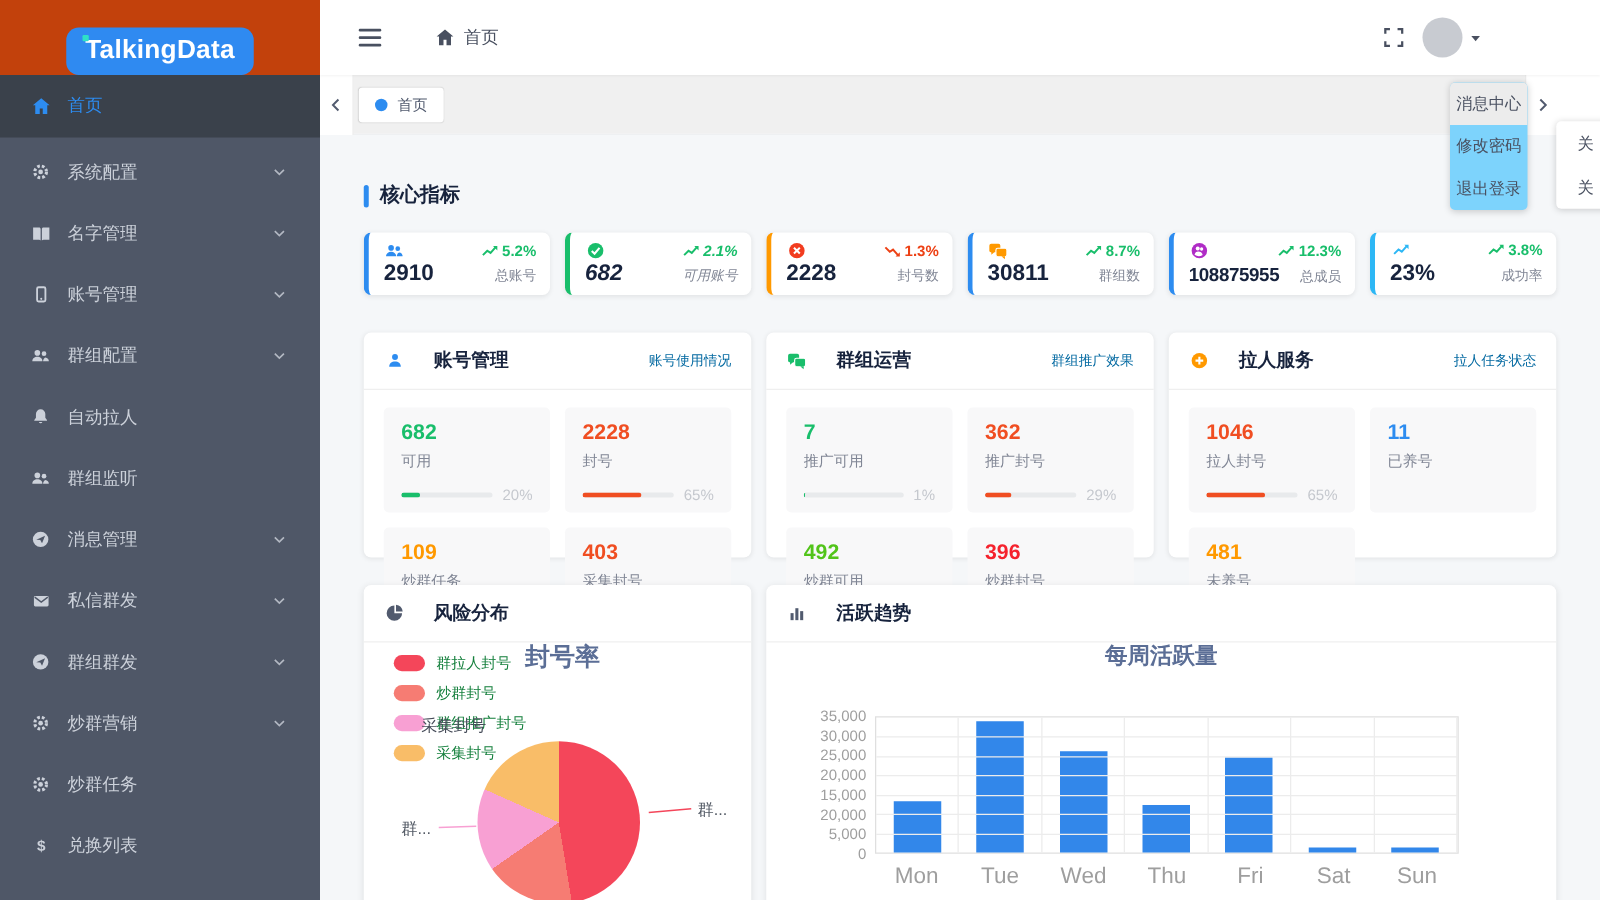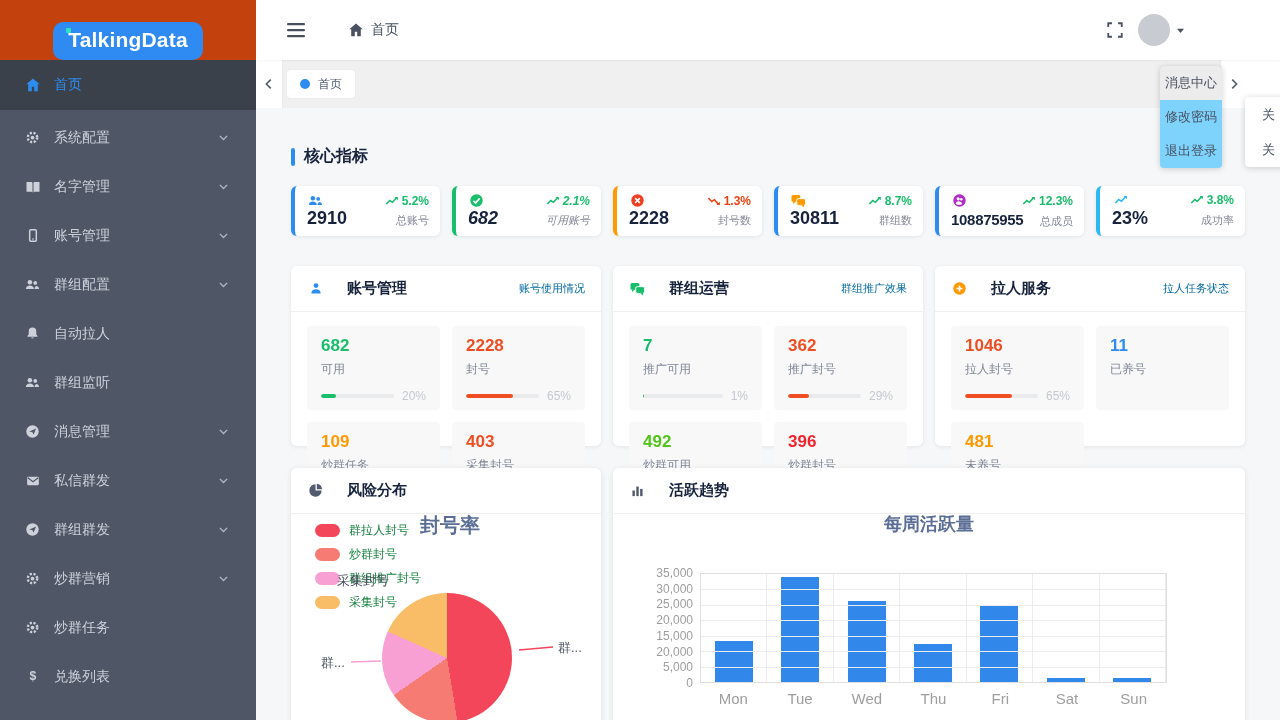--- a/index.html
+++ b/index.html
@@ -90,21 +90,21 @@
 
   .bar-title { position:absolute; top:44px; left:0; right:0; text-align:center; font-size:18px; font-weight:bold; color:#5b6e96; }
   .plot { position:absolute; left:87px; top:105px; width:467px; height:110px; border:1px solid #dfdfdf; display:flex; background:#fff; }
   .col { flex:1; position:relative; border-right:1px solid #ececec; }
   .col:last-child { border-right:none; }
   .bar { position:absolute; bottom:0; left:50%; transform:translateX(-50%); width:38px; background:#3287ea; }
   .hline { position:absolute; left:0; right:0; height:1px; background:#ececec; }
   .yticks { position:absolute; left:0; top:0; width:80px; }
   .ytick { position:absolute; right:0; width:80px; text-align:right; font-size:12px; color:#9e9e9e;padding-left:28px; }
   .xrow { position:absolute; left:87px; top:222px; width:467px; display:flex; }
-  .xlab { flex:1; text-align:center; font-size:15px; color:#9e9e9e; }
+  .xlab { flex:1; text-align:center; font-size:18px; color:#9e9e9e; }
 </style>
 </head>
 <body>
 
 <aside class="sidebar">
   <div class="logo-wrap">
     <div class="logo-badge">
       <span class="logo-dot"></span>
       <span>TalkingData</span>
     </div>

